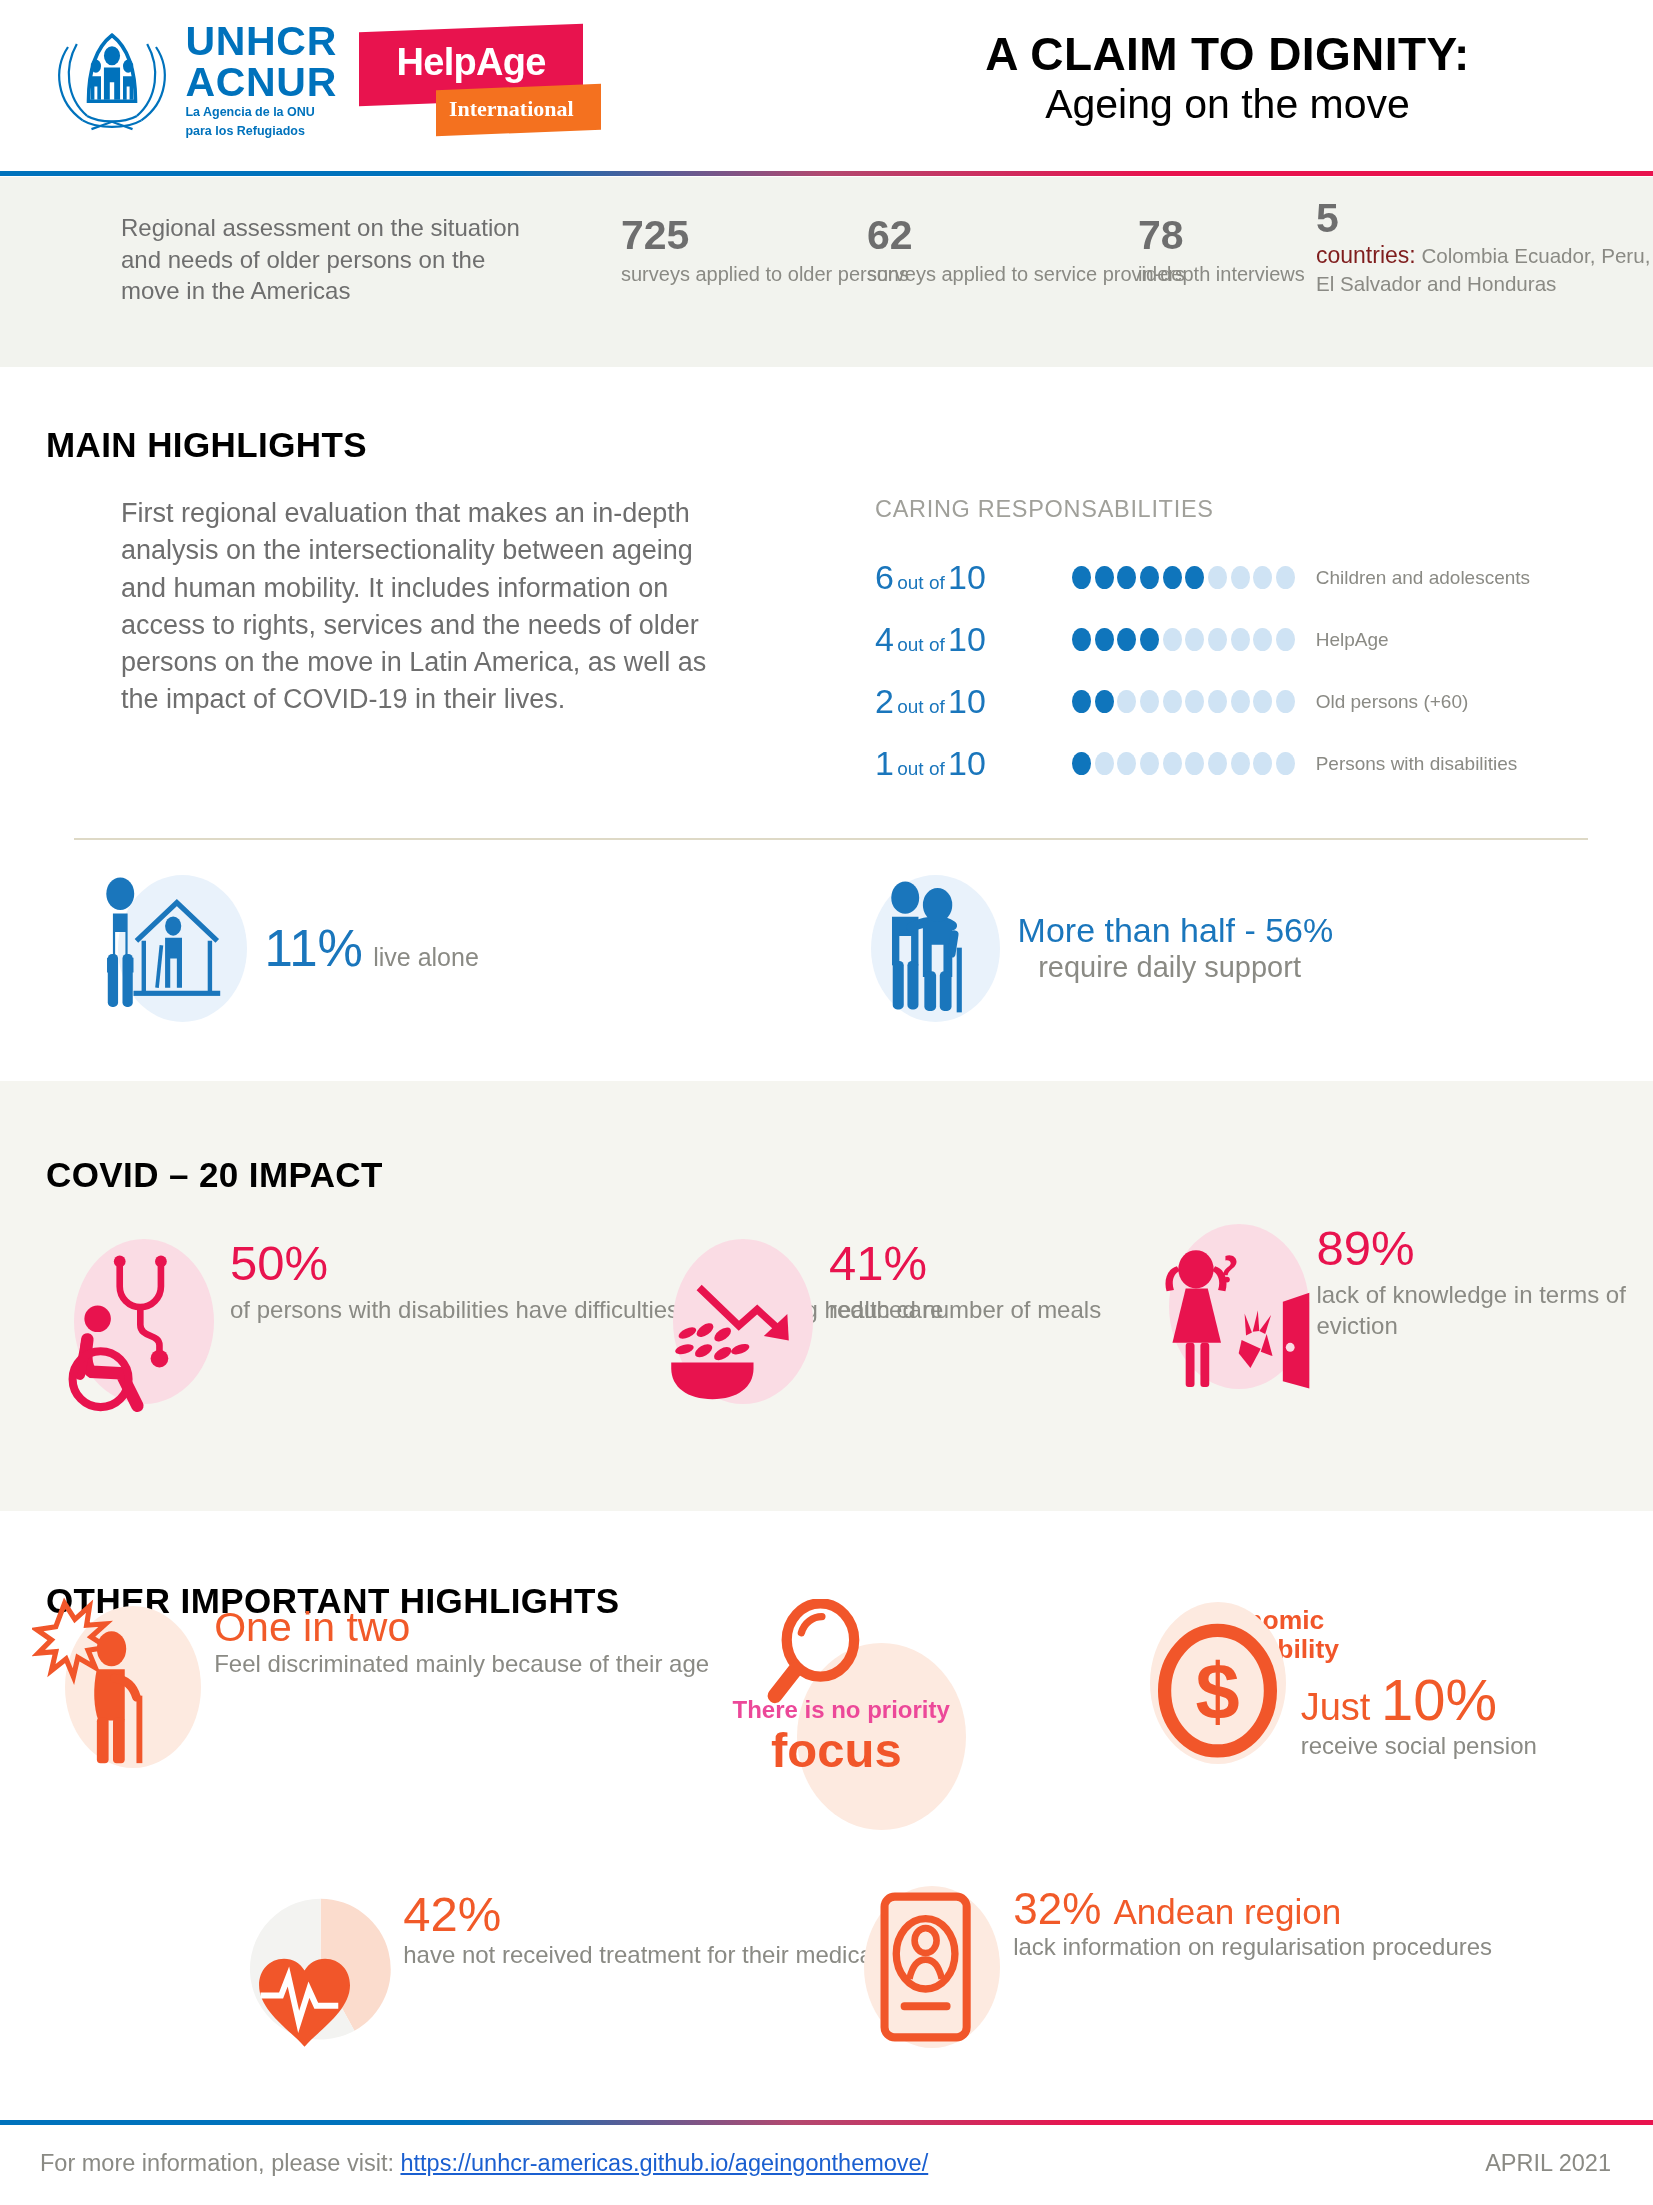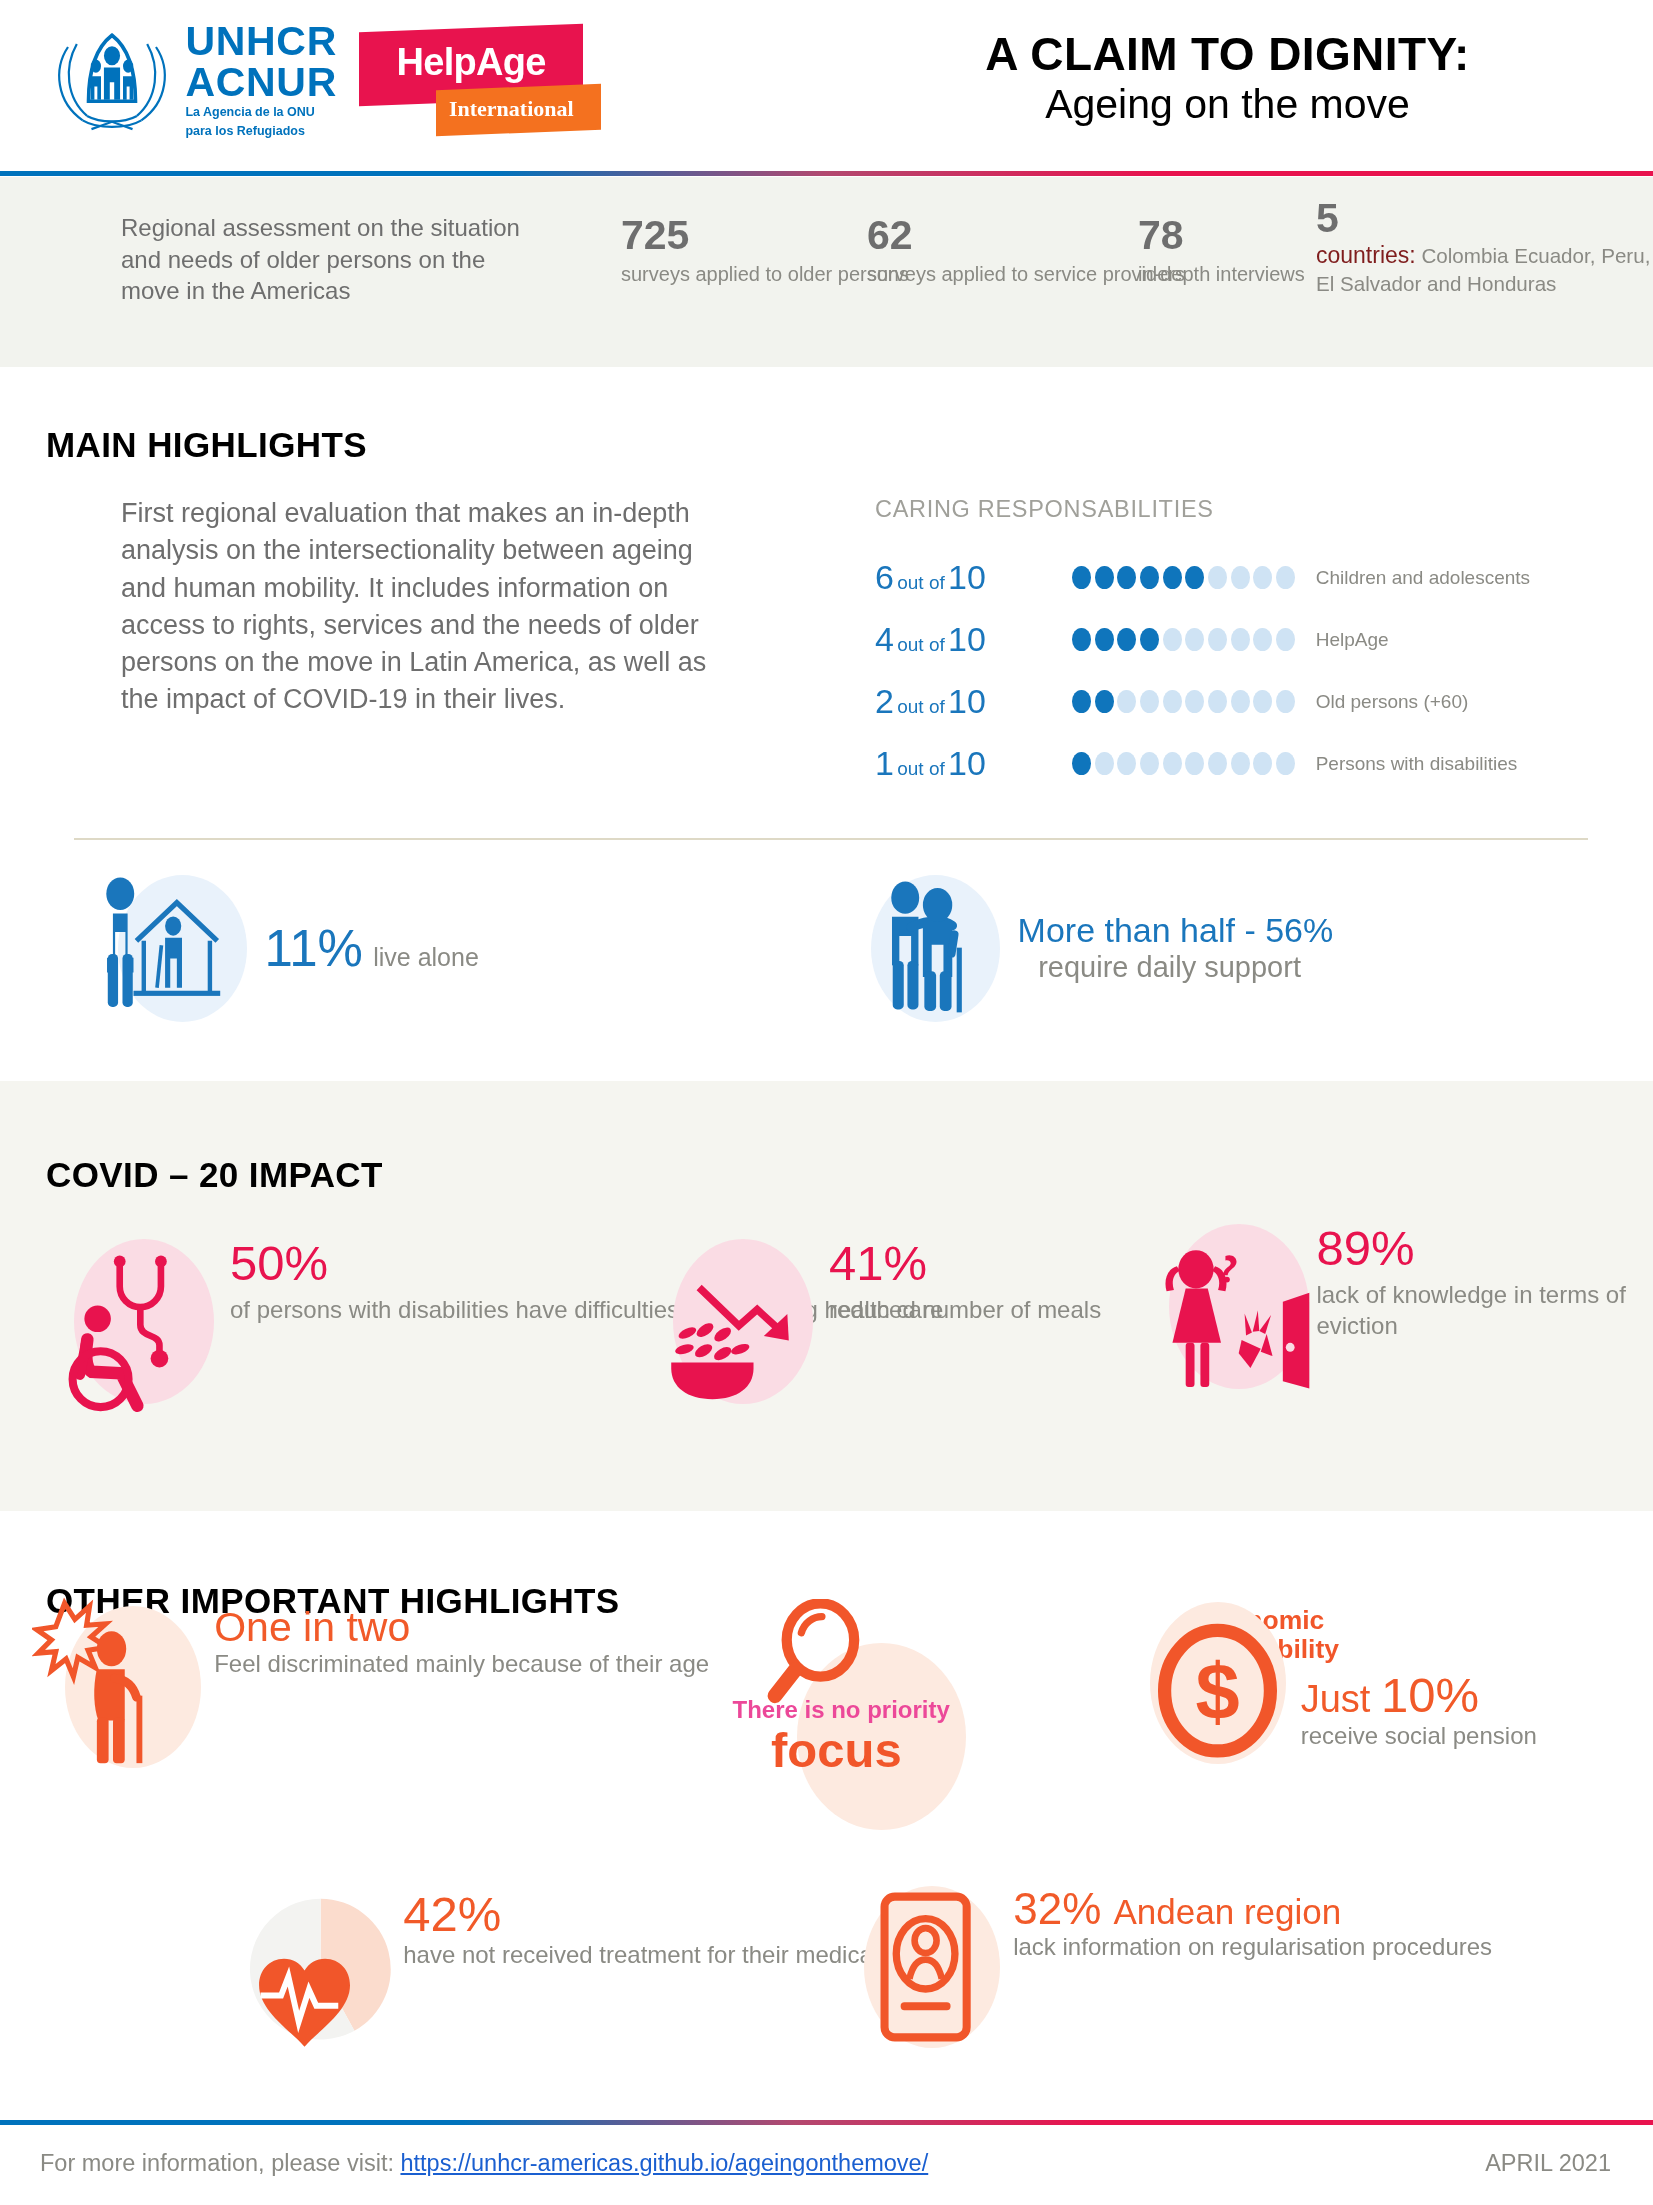--- a/index.html
+++ b/index.html
@@ -112,21 +112,21 @@
 
   .focus-wrap{position:relative;width:316px;height:198px;}
   .focus-blob{position:absolute;left:88px;top:44px;width:169px;height:187px;border-radius:50%;background:#fdeae0;}
   .focus-mag{position:absolute;left:57px;top:0;}
   .focus-line1{position:absolute;left:23.5px;top:97px;font-size:24px;font-weight:bold;color:#ec4899;}
   .focus-line2{position:absolute;left:62px;top:123px;font-size:49px;font-weight:bold;color:#f1562a;}
 
   .econ-label{position:absolute;left:1169px;top:1606px;font-size:26.5px;font-weight:bold;color:#f1562a;line-height:1.1;text-align:center;width:184px;}
   .o3 .otext{margin-left:14.7px;margin-top:68px;}
   .o3 .onum{font-size:38px;color:#f15a29;}
-  .o3 .onum .big{font-size:49px;text-align:right;}
+  .o3 .onum .big{font-size:58px;text-align:right;}
 
   .o4 .onum{font-size:49px;}
   .o5 .onum{font-size:44px;}
 
   
   .footrule{position:absolute;left:0;top:2120px;width:1654px;height:5.1px;
     background:linear-gradient(to right,#0072bc 0%,#0072bc 28%,#b3486f 48%,#e8134e 66%,#e8134e 100%);}
   .footer{position:absolute;left:0;top:2125px;width:1654px;height:80px;background:#fff;}
   .foot-left{position:absolute;left:40px;top:25px;font-size:23.5px;color:#8a8a84;}
   .foot-left a{color:#1a5fd0;text-decoration:underline;}

